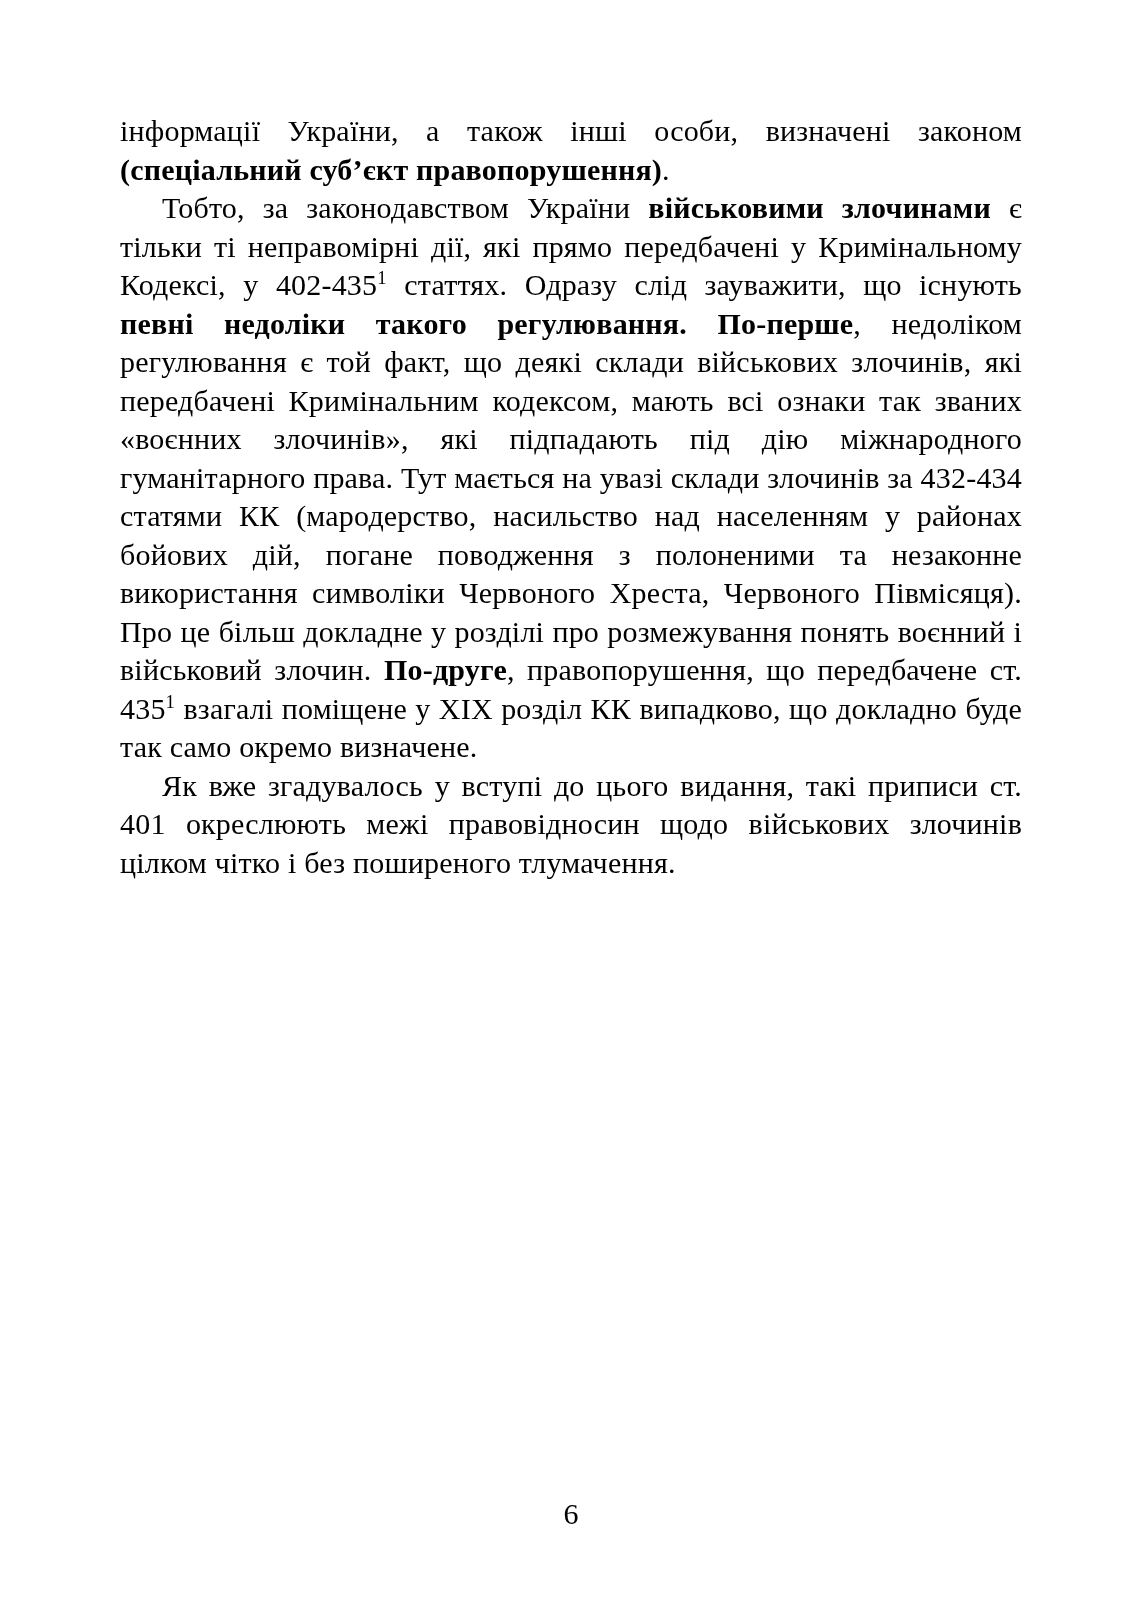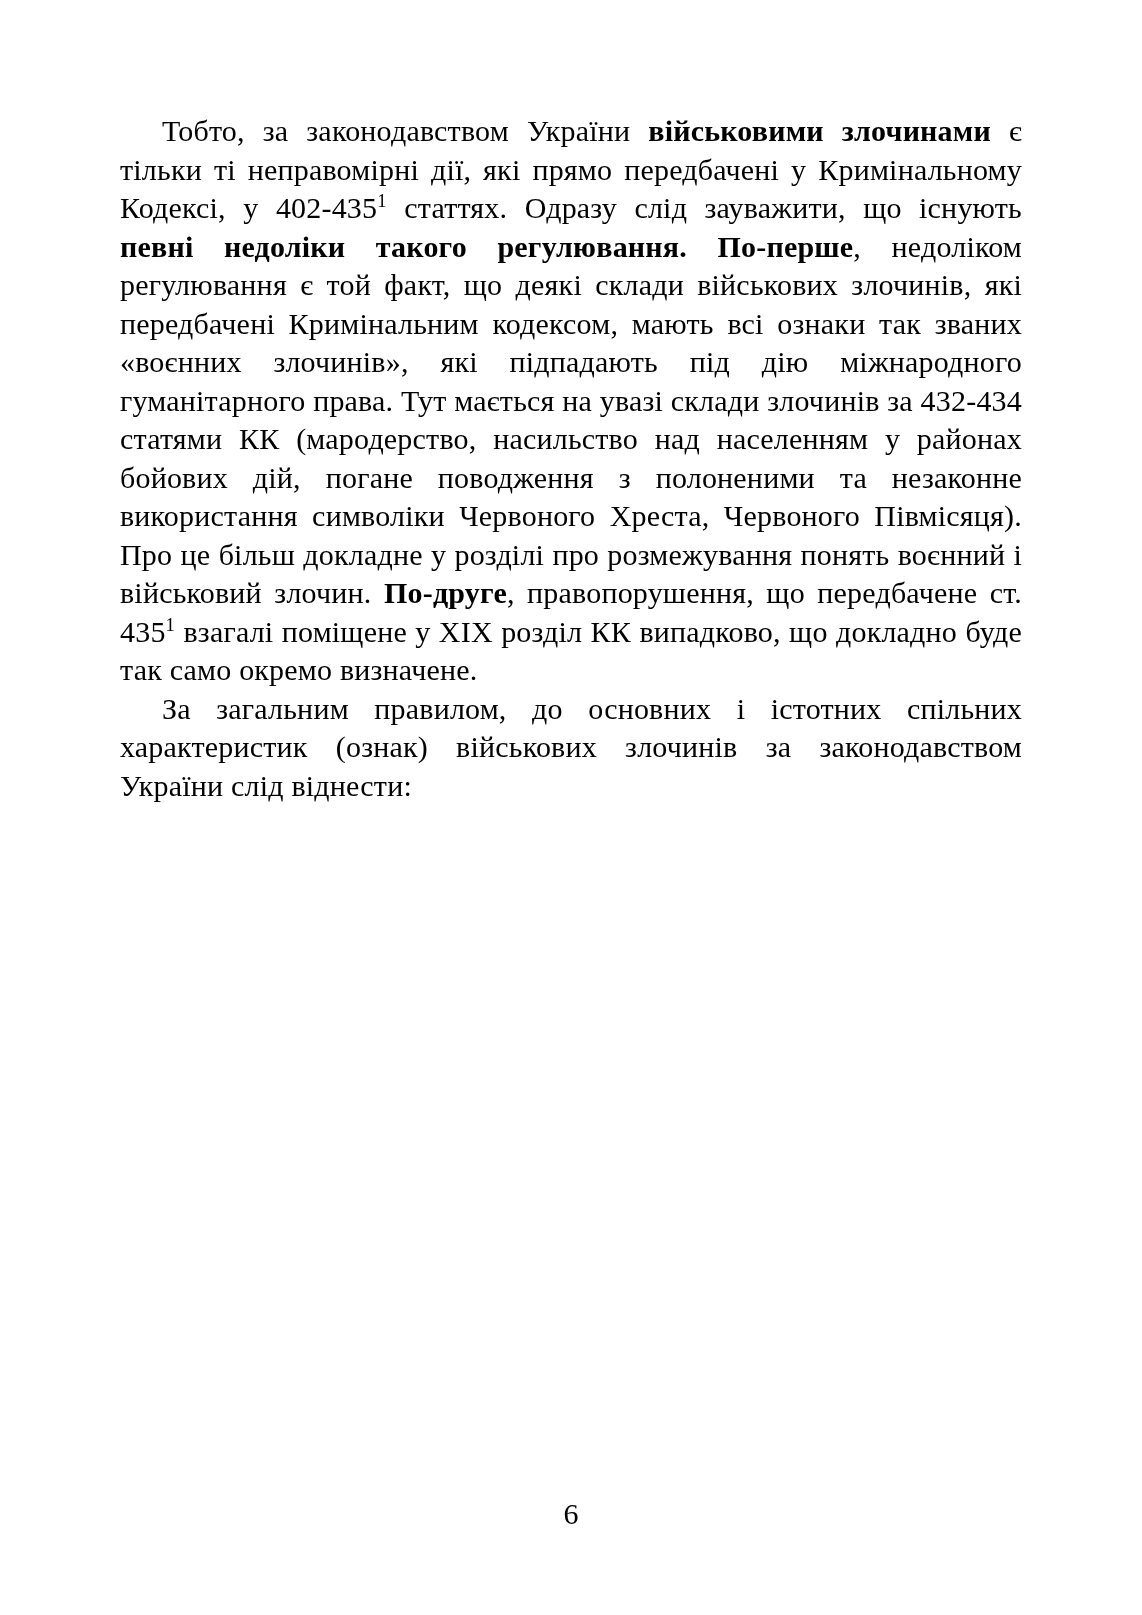--- a/index.html
+++ b/index.html
@@ -50,17 +50,18 @@
     text-align: center;
     font-size: 30px;
     line-height: 38px;
   }
 </style>
 </head>
 <body>
 
 <div class="page">
   <div class="text-block">
+      <p class="no-indent"><span>інформації України, а також інші особи, визначені законом </span><span class="b">(спеціальний суб’єкт правопорушення)</span><span>.</span></p>
       <p><span>Тобто, за законодавством України </span><span class="b">військовими злочинами</span><span> є тільки ті неправомірні дії, які прямо передбачені у Кримінальному Кодексі, у 402-435</span><sup>1</sup><span> статтях. Одразу слід зауважити, що існують </span><span class="b">певні недоліки такого регулювання. По-перше</span><span>, недоліком регулювання є той факт, що деякі склади військових злочинів, які передбачені Кримінальним кодексом, мають всі ознаки так званих «воєнних злочинів», які підпадають під дію міжнародного гуманітарного права. Тут мається на увазі склади злочинів за 432-434 статями КК (мародерство, насильство над населенням у районах бойових дій, погане поводження з полоненими та незаконне використання символіки Червоного Хреста, Червоного Півмісяця). Про це більш докладне у розділі про розмежування понять воєнний і військовий злочин. </span><span class="b">По-друге</span><span>, правопорушення, що передбачене ст. 435</span><sup>1</sup><span> взагалі поміщене у XIX розділ КК випадково, що докладно буде так само окремо визначене.</span></p>
-      <p><span>За загальним правилом, до основних і істотних спільних характеристик (ознак) військових злочинів за законодавством України слід віднести:</span></p>
+      <p><span>Як вже згадувалось у вступі до цього видання, такі приписи ст. 401 окреслюють межі правовідносин щодо військових злочинів цілком чітко і без поширеного тлумачення.</span></p>
     </div>
   <div class="page-number">6</div>
 </div>
 
 </body></html>

